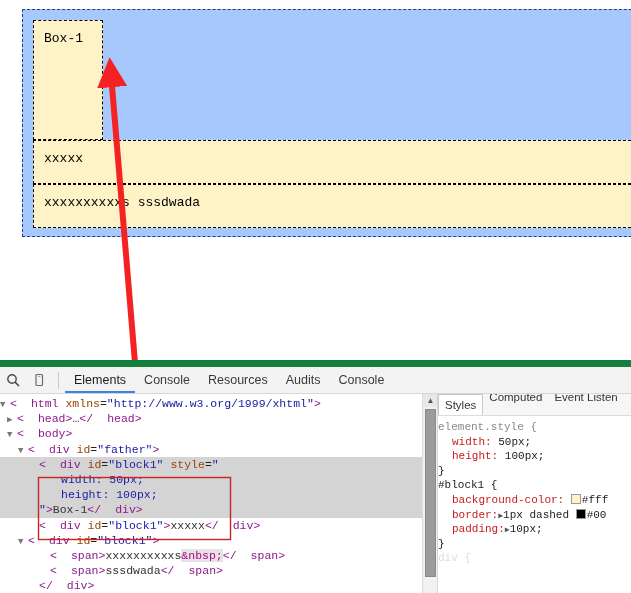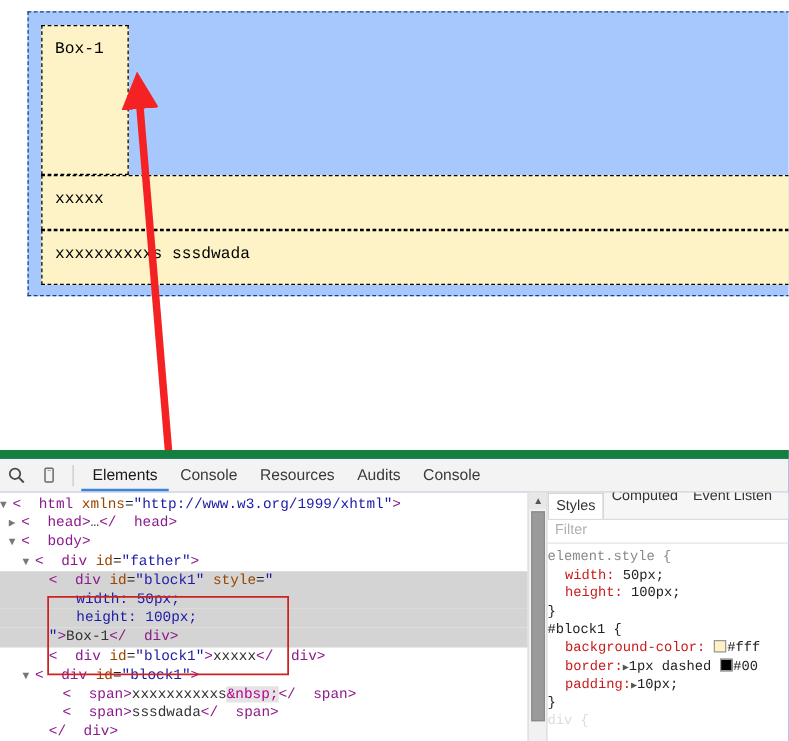--- a/index.html
+++ b/index.html
@@ -307,18 +307,17 @@
         <div class="sb-thumb"></div>
       </div>
     </div>
 
     <div id="styles-pane">
       <div id="styles-tabs">
         <div class="st-tab active">Styles</div>
         <div class="st-tab">Computed</div>
         <div class="st-tab">Event Listen</div>
       </div>
-      <div id="styles-filter">Filter</div>
       <div id="styles-rules"><div class="sl"><span class="sel-name">element.style {</span></div><div class="sl" style="padding-left: 14px;"><span class="prop">width:</span> <span class="val">50px;</span></div><div class="sl" style="padding-left: 14px;"><span class="prop">height:</span> <span class="val">100px;</span></div><div class="sl"><span>}</span></div><div class="sl"><span class="sel-id">#block1 {</span></div><div class="sl" style="padding-left: 14px;"><span class="prop">background-color:</span> <span class="swatch" style="background: rgb(253, 243, 198);"></span><span class="val">#fff</span></div><div class="sl" style="padding-left: 14px;"><span class="prop">border:</span><span class="tri">▶</span><span class="val">1px dashed </span><span class="swatch" style="background: rgb(0, 0, 0);"></span><span class="val">#00</span></div><div class="sl" style="padding-left: 14px;"><span class="prop">padding:</span><span class="tri">▶</span><span class="val">10px;</span></div><div class="sl"><span>}</span></div><div class="sl"><span class="sel-name faint">div {</span></div></div>
     </div>
 
   </div>
 </div>
 
 </body></html>

